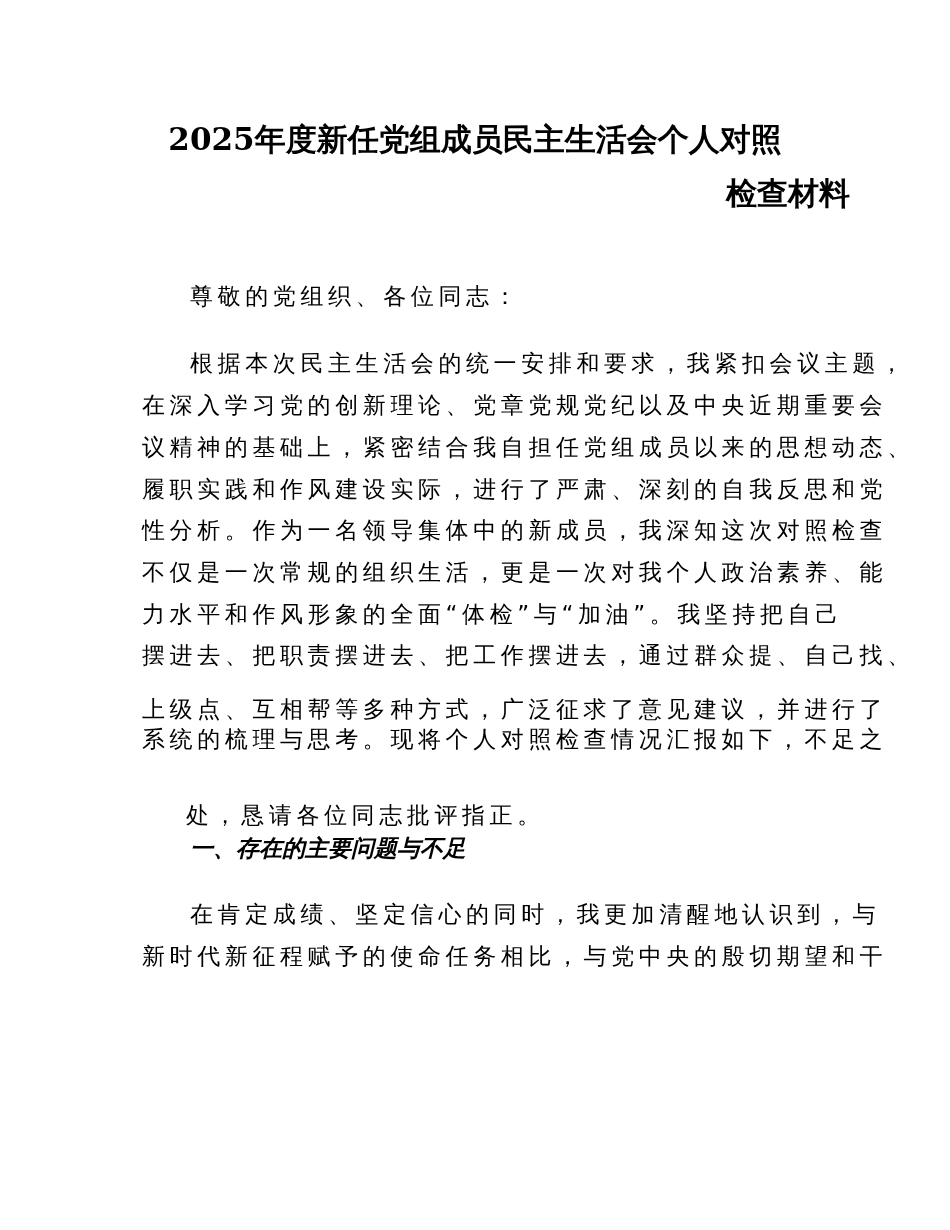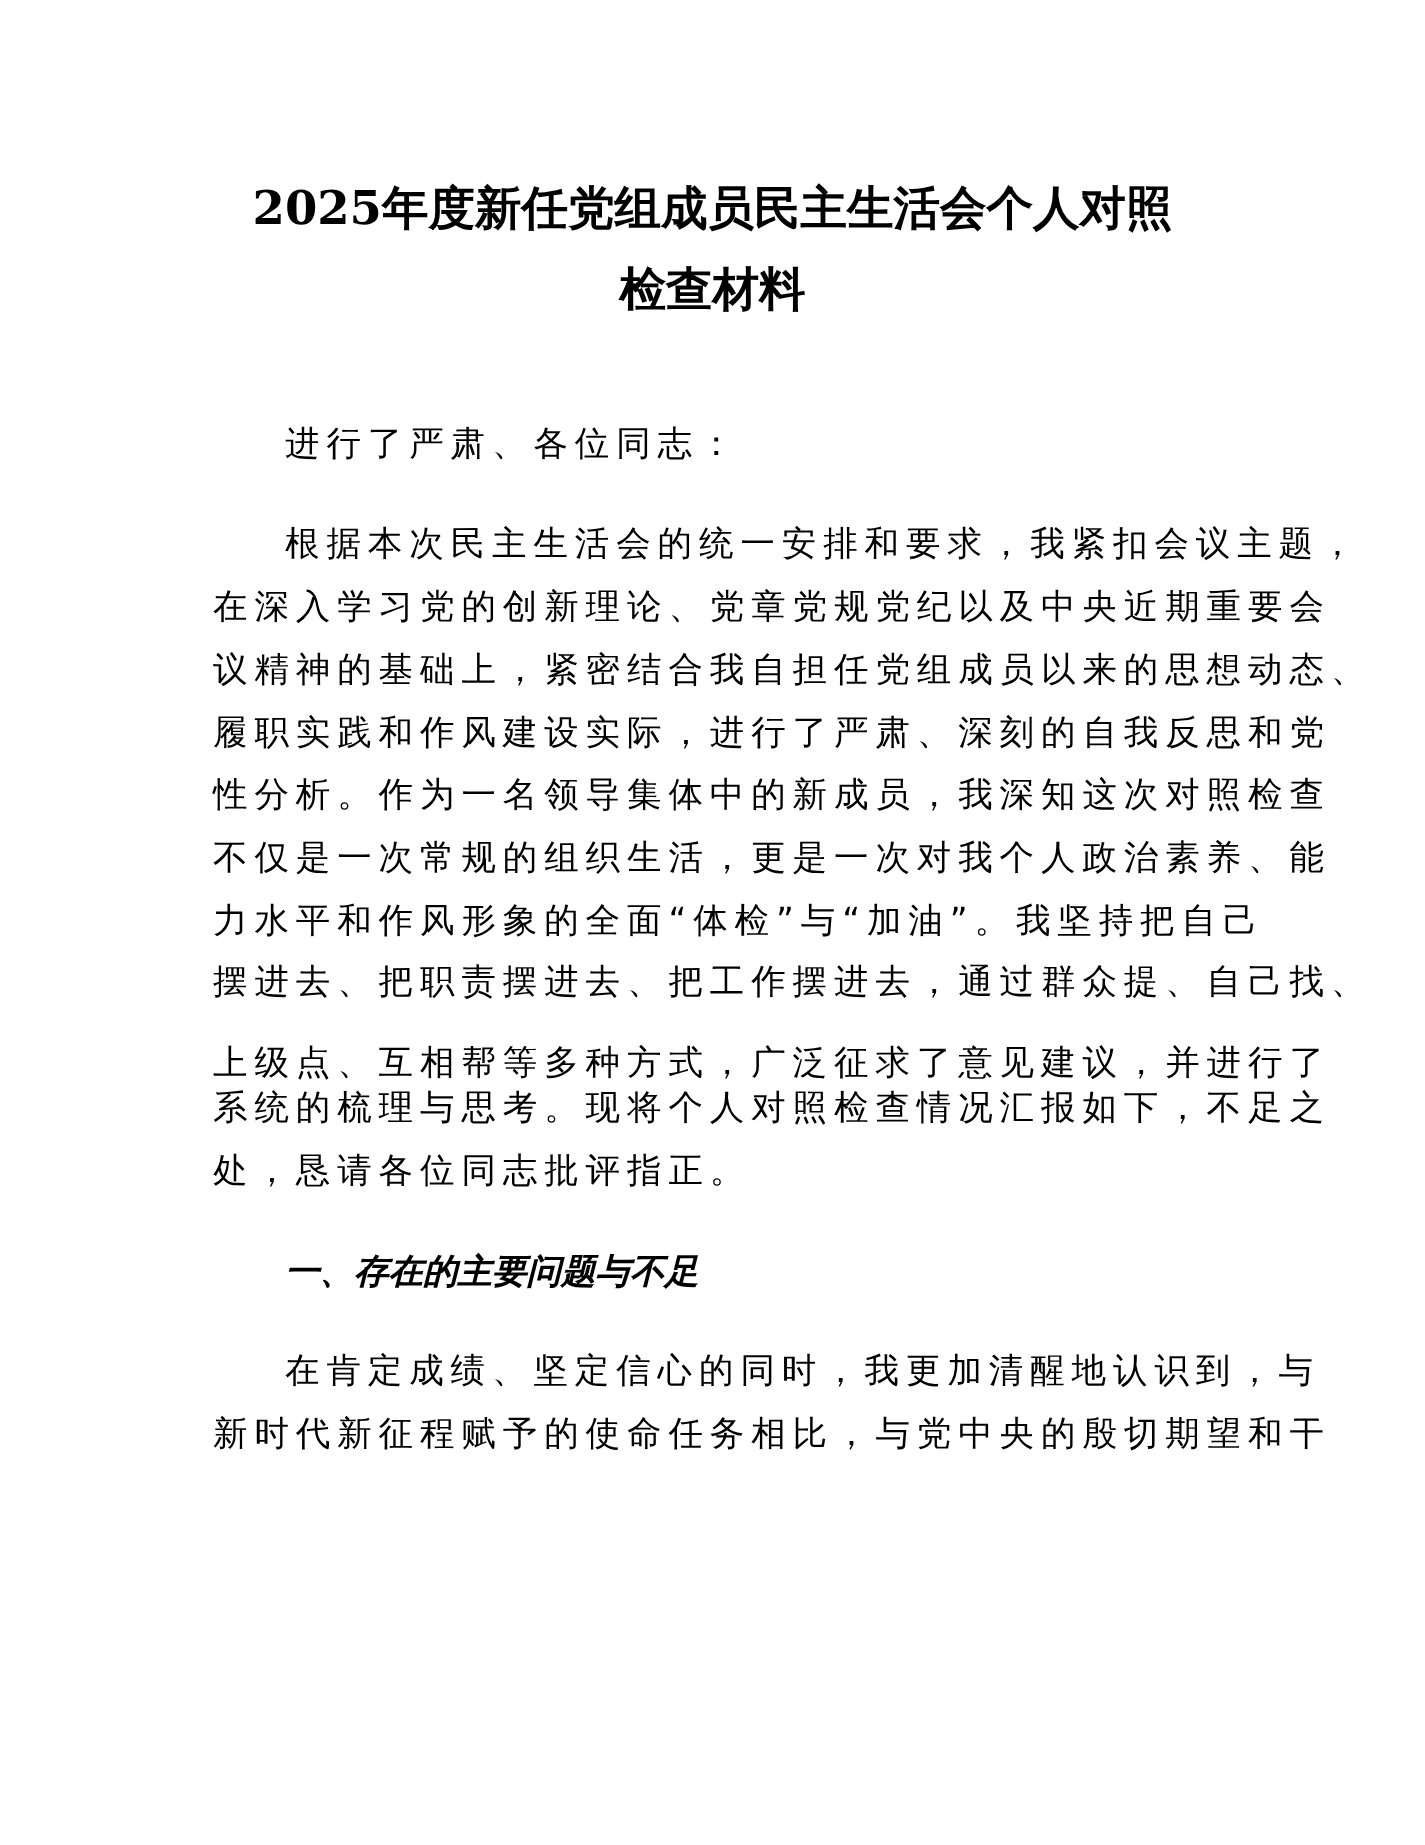--- a/index.html
+++ b/index.html
@@ -27,21 +27,21 @@
       left: 100px;
       width: 750px;
       text-align: center;
       font-family: "DejaVu Serif", "Liberation Serif", serif;
       font-weight: bold;
       font-size: 31px;
       line-height: 42px;
       letter-spacing: 0px;
     }
     .title .t1 { display: block; }
-    .title .t2 { display: block; }
+    .title .t2 { display: block; text-align: right; }
     .line {
       position: absolute;
       left: 142px;
       width: 690px;
       white-space: nowrap;
       font-family: "DejaVu Sans", "Liberation Sans", sans-serif;
       font-size: 23px;
       line-height: 30px;
       letter-spacing: 4.6px;
     }
@@ -60,32 +60,32 @@
 </head>
 <body>
 
 <div class="page">
 
   <div class="title" style="top:118px;">
     <span class="t1">2025年度新任党组成员民主生活会个人对照</span>
     <span class="t2" style="margin-top:12px;">检查材料</span>
   </div>
 
-  <div class="line" style="left:190px; top:281px;">进行了严肃、各位同志：</div>
+  <div class="line" style="left:190px; top:281px;">尊敬的党组织、各位同志：</div>
 
   <div class="line" style="left:190px; top:348px;">根据本次民主生活会的统一安排和要求，我紧扣会议主题，</div>
   <div class="line" style="top:390px;">在深入学习党的创新理论、党章党规党纪以及中央近期重要会</div>
   <div class="line" style="top:432px;">议精神的基础上，紧密结合我自担任党组成员以来的思想动态、</div>
   <div class="line" style="top:474px;">履职实践和作风建设实际，进行了严肃、深刻的自我反思和党</div>
   <div class="line" style="top:557px;">不仅是一次常规的组织生活，更是一次对我个人政治素养、能</div>
   <div class="line" style="top:515px;">性分析。作为一名领导集体中的新成员，我深知这次对照检查</div>
   <div class="line" style="top:599px;">力水平和作风形象的全面“体检”与“加油”。我坚持把自己</div>
   <div class="line" style="top:640px;">摆进去、把职责摆进去、把工作摆进去，通过群众提、自己找、</div>
   <div class="line" style="top:682px;margin-top:12px;">上级点、互相帮等多种方式，广泛征求了意见建议，并进行了</div>
   <div class="line" style="top:724px;">系统的梳理与思考。现将个人对照检查情况汇报如下，不足之</div>
-  <div class="line" style="top:766px;">处，恳请各位同志批评指正。</div>
+  <div class="line" style="top:800px;margin-left:44px;">处，恳请各位同志批评指正。</div>
 
   <div class="heading" style="top:833px;">一、存在的主要问题与不足</div>
 
   <div class="line" style="left:190px; top:899px;">在肯定成绩、坚定信心的同时，我更加清醒地认识到，与</div>
   <div class="line" style="top:941px;">新时代新征程赋予的使命任务相比，与党中央的殷切期望和干</div>
 
 </div>
 
 </body></html>

